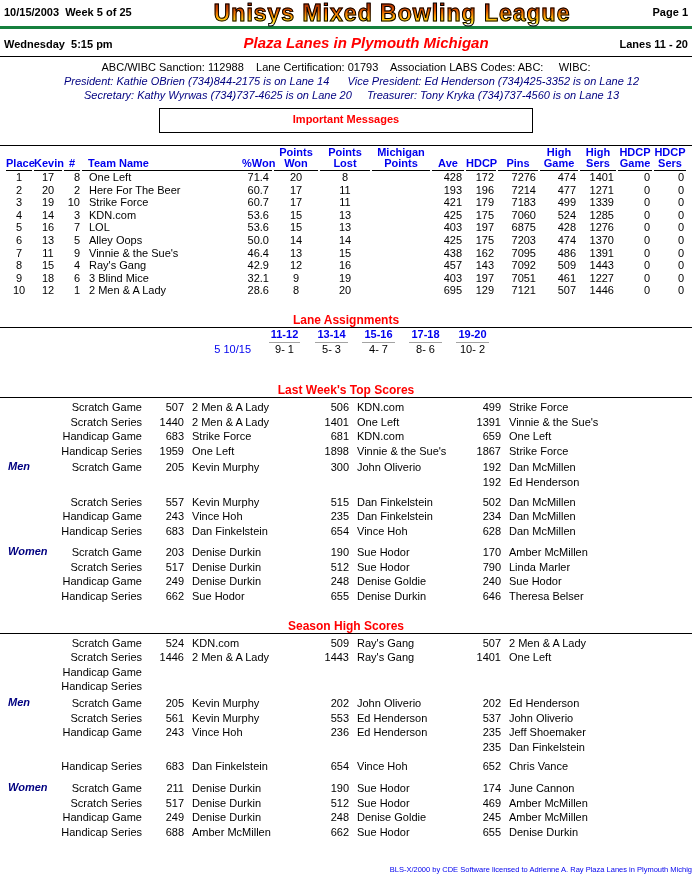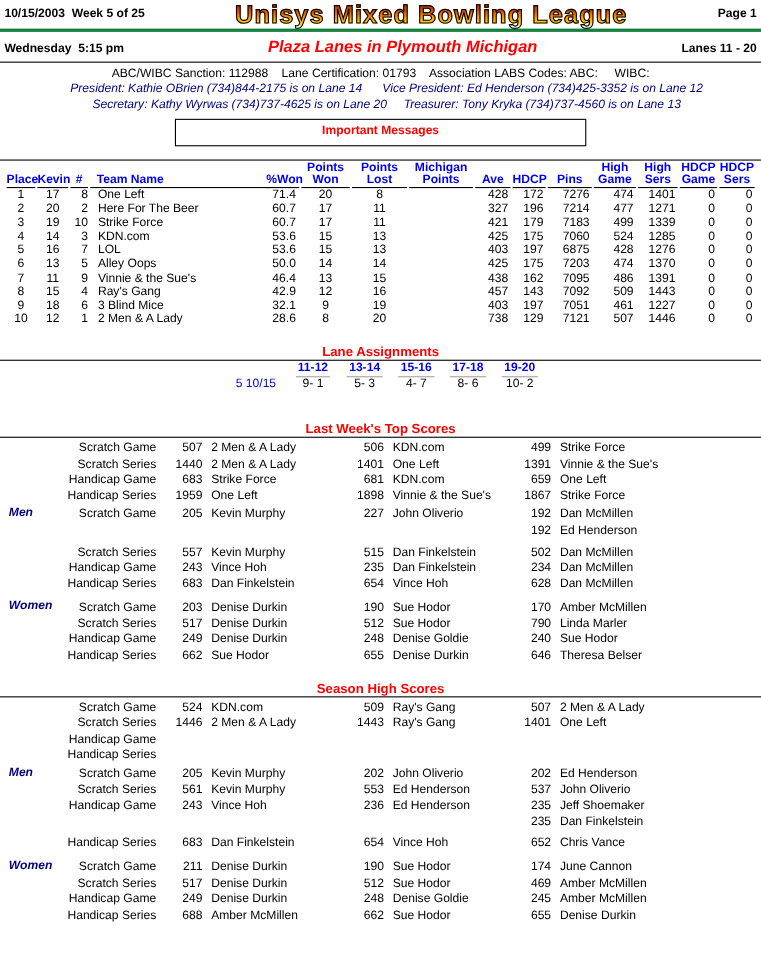--- a/index.html
+++ b/index.html
@@ -232,21 +232,21 @@
           </tr>
       <tr>
             <td>2</td>
             <td>20</td>
             <td>2</td>
             <td>Here For The Beer</td>
             <td>60.7</td>
             <td>17</td>
             <td>11</td>
             <td></td>
-            <td>327</td>
+            <td>193</td>
             <td>196</td>
             <td>7214</td>
             <td>477</td>
             <td>1271</td>
             <td>0</td>
             <td>0</td>
           </tr>
       <tr>
             <td>3</td>
             <td>19</td>
@@ -368,21 +368,21 @@
           </tr>
       <tr>
             <td>10</td>
             <td>12</td>
             <td>1</td>
             <td>2 Men &amp; A Lady</td>
             <td>28.6</td>
             <td>8</td>
             <td>20</td>
             <td></td>
-            <td>738</td>
+            <td>695</td>
             <td>129</td>
             <td>7121</td>
             <td>507</td>
             <td>1446</td>
             <td>0</td>
             <td>0</td>
           </tr>
     </tbody>
       </table>
   </div>
@@ -484,21 +484,21 @@
             <col style="width:45px">
             <col style="width:107px">
             <col style="width:45px">
             <col style="width:190px">
           </colgroup>
         <tbody>
             <tr>
               <td>Scratch Game</td>
               <td>205</td>
               <td>Kevin Murphy</td>
-              <td>227</td>
+              <td>300</td>
               <td>John Oliverio</td>
               <td>192</td>
               <td>Dan McMillen</td>
             </tr>
         <tr>
               <td></td>
               <td></td>
               <td></td>
               <td></td>
               <td></td>
@@ -751,14 +751,15 @@
               <td>662</td>
               <td>Sue Hodor</td>
               <td>655</td>
               <td>Denise Durkin</td>
             </tr>
       </tbody>
         </table>
     </div>
   </div>
 
+  <div class="footer">BLS-X/2000 by CDE Software licensed to Adrienne A. Ray  Plaza Lanes in Plymouth Michig</div>
 
 </div>
 
 </body></html>

